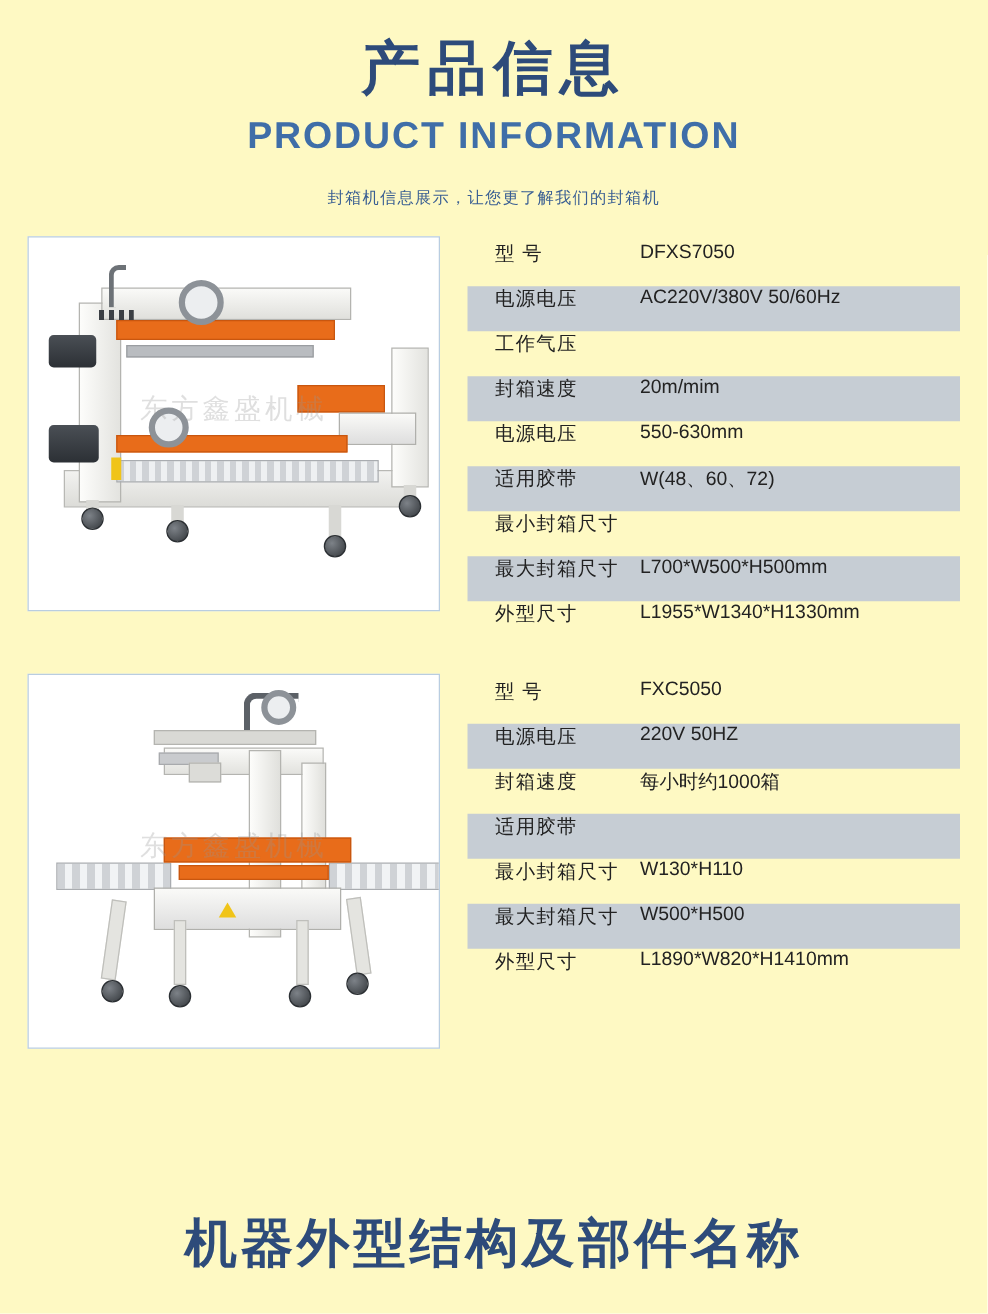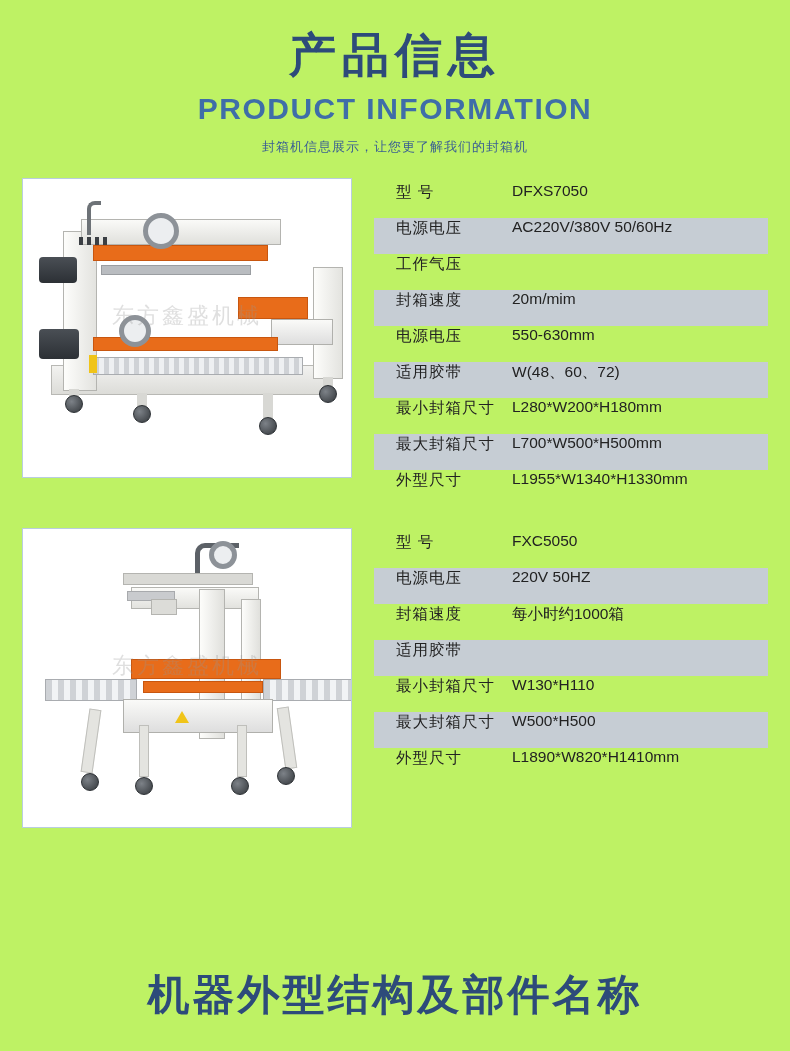--- a/index.html
+++ b/index.html
@@ -8,21 +8,21 @@
     height: 1051px;
     background: #ffffff;
     font-family: "Liberation Sans", sans-serif;
     color: #333;
   }
   .page {
     position: relative;
     width: 790px;
     height: 1051px;
     overflow: hidden;
-    background: #bef264;
+    background: #fef9c3;
   }
 
   
   .header {
     text-align: center;
     padding-top: 28px;
   }
   .title-cn {
     font-size: 47px;
     font-weight: bold;
@@ -35,21 +35,21 @@
     font-size: 30px;
     color: #3f6ea8;
     letter-spacing: 1.5px;
     margin-top: 10px;
     font-family: "Liberation Sans", sans-serif;
     font-weight: bold;
   }
   .subtitle {
     font-size: 13px;
     color: #3a5f93;
-    margin-top: 12px;
+    margin-top: 23px;
     letter-spacing: 1px;
   }
 
   
   .product {
     position: relative;
     display: flex;
     align-items: flex-start;
     margin-top: 22px;
     padding: 0 22px;
@@ -336,21 +336,20 @@
       <div class="spec-row">
         <span class="spec-key">电源电压</span>
         <span class="spec-val">550-630mm</span>
       </div>
       <div class="spec-row alt">
         <span class="spec-key">适用胶带</span>
         <span class="spec-val">W(48、60、72)</span>
       </div>
       <div class="spec-row">
         <span class="spec-key">最小封箱尺寸</span>
-        <span class="spec-val">L280*W200*H180mm</span>
       </div>
       <div class="spec-row alt">
         <span class="spec-key">最大封箱尺寸</span>
         <span class="spec-val">L700*W500*H500mm</span>
       </div>
       <div class="spec-row">
         <span class="spec-key">外型尺寸</span>
         <span class="spec-val">L1955*W1340*H1330mm</span>
       </div>
     </div>

